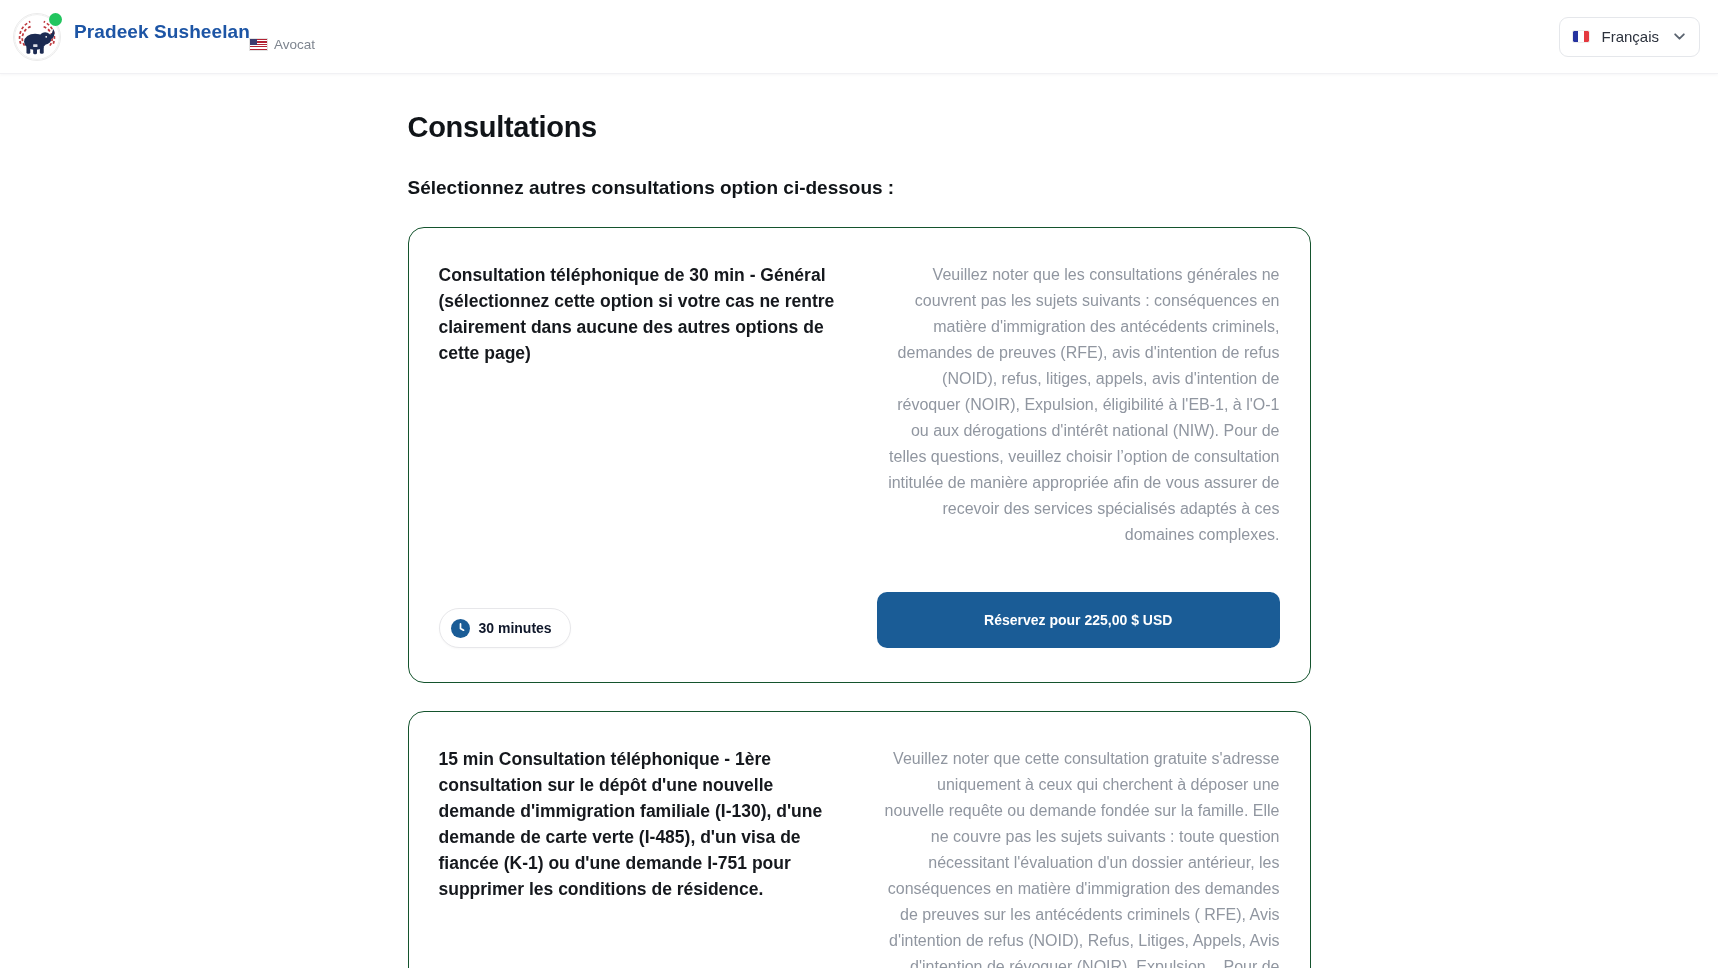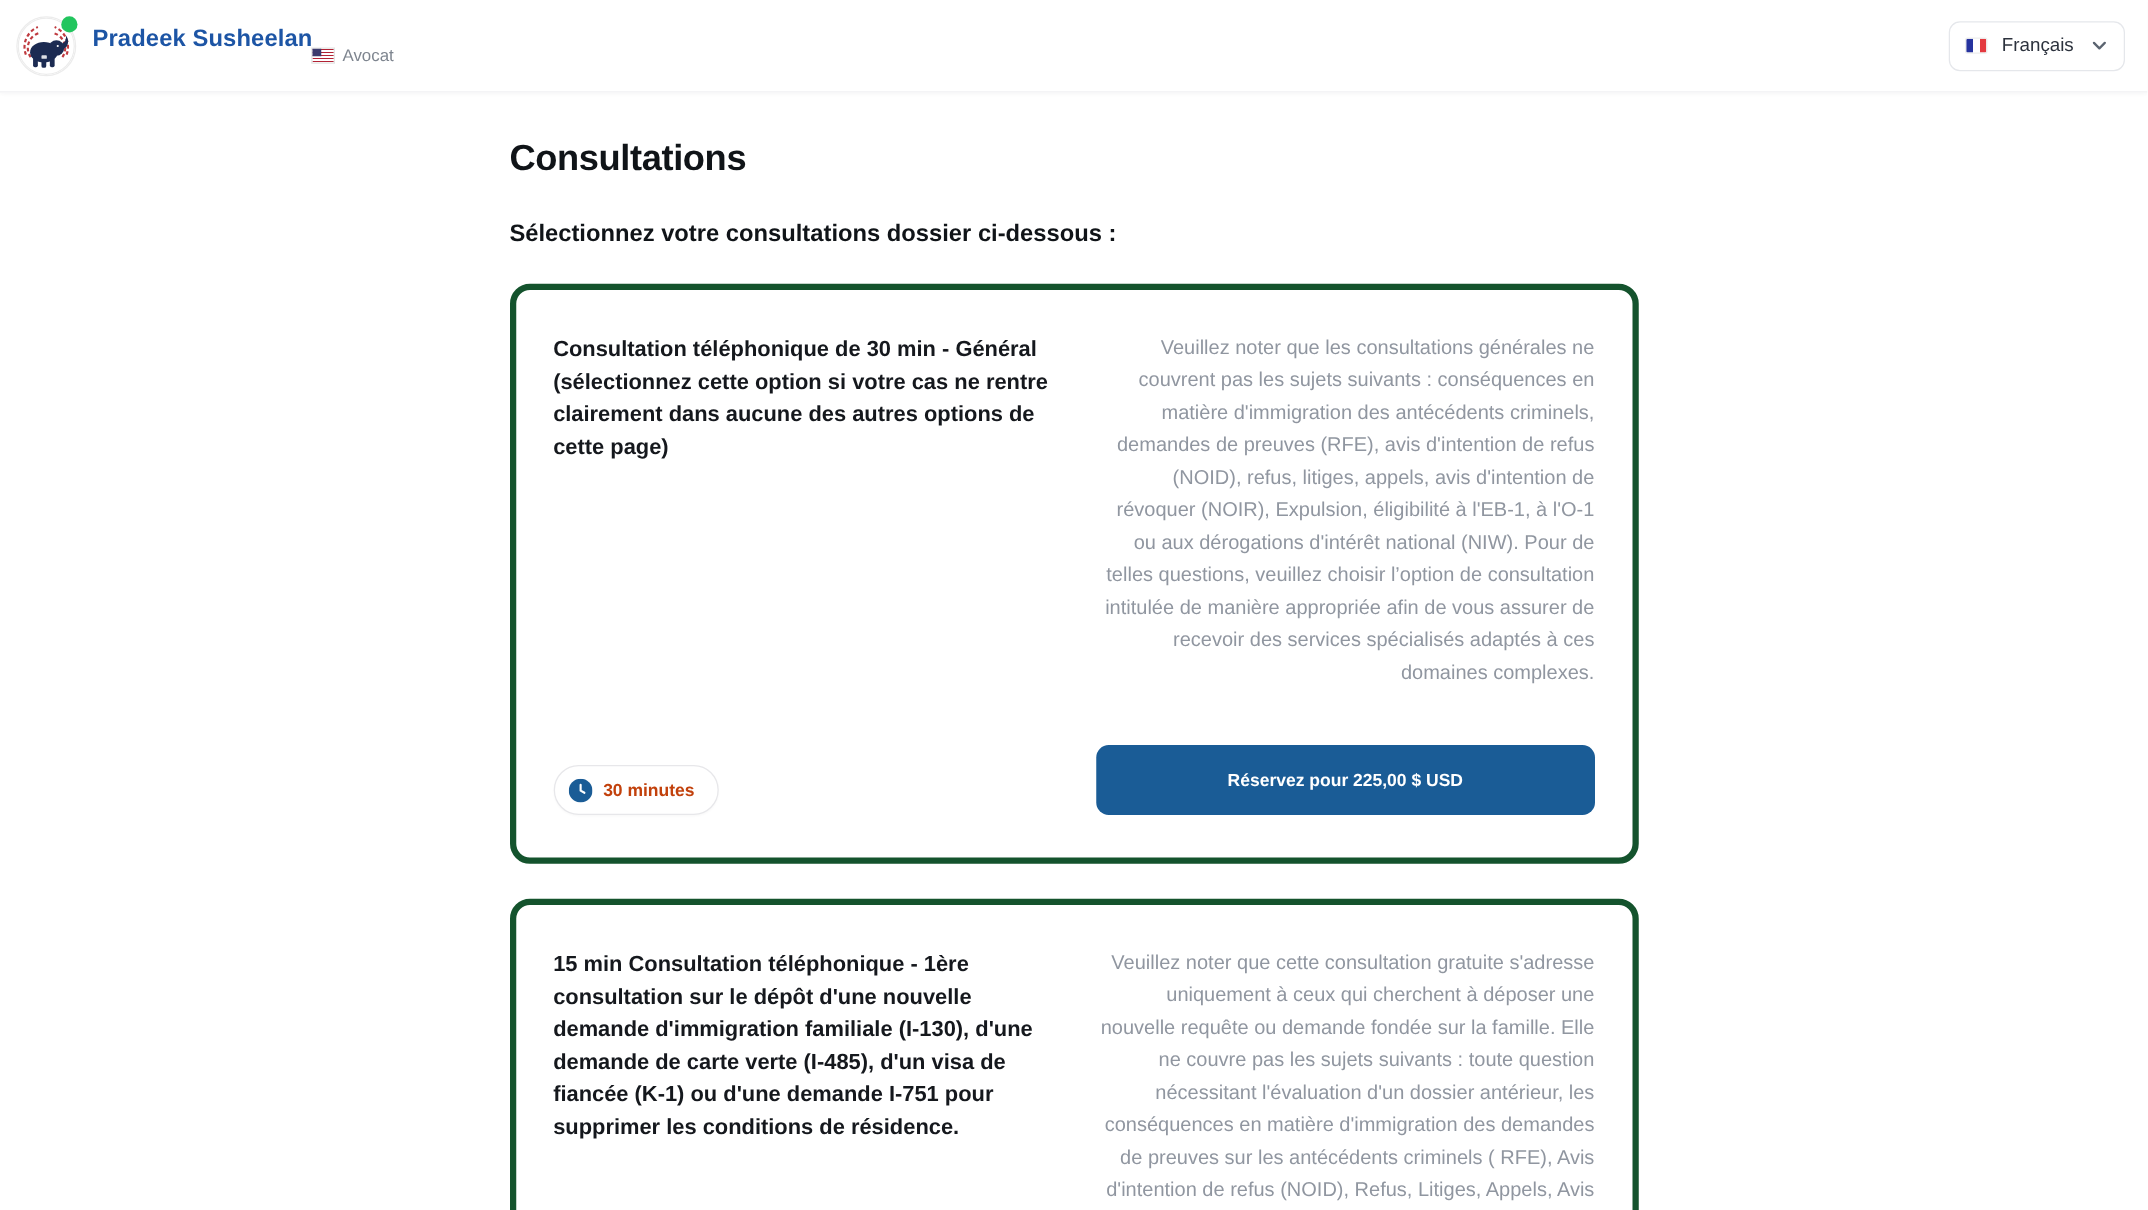--- a/index.html
+++ b/index.html
@@ -54,40 +54,40 @@
   }
   .chevron { display: inline-block; margin-left: 2px; }
 
   
   .main { width: 903px; margin: 0 auto; padding-top: 37px; }
   .page-title { font-size: 29px; font-weight: bold; color: #101418; letter-spacing: -.3px; }
   .page-subtitle { font-size: 19px; font-weight: bold; color: #101418; margin-top: 33px; }
 
   .card {
     margin-top: 28px;
-    border: 5px solid #14532d;
+    border: 1px solid #14532d;
     border-radius: 16px;
     background: #fff;
     padding: 34px 30px;
     display: grid;
     grid-template-columns: 1fr 1fr;
     column-gap: 36px;
     row-gap: 44px;
   }
   .card-title { font-size: 17.5px; font-weight: bold; line-height: 26px; color: #15181d; }
   .card-desc  { font-size: 16px; line-height: 26px; color: #9096a0; text-align: right; }
 
   .card-foot-left { align-self: end; justify-self: start; }
   .duration-badge {
     display: inline-flex; align-items: center; gap: 9px;
     height: 40px; padding: 0 18px 0 11px;
     border: 1px solid #e7e7ea; border-radius: 999px; background: #fff;
     box-shadow: 0 1px 2px rgba(20,24,40,.03);
   }
-  .duration-label { font-size: 14px; font-weight: bold; color: #c2410c; }
+  .duration-label { font-size: 14px; font-weight: bold; color: #0f172a; }
   .clock-icon { width: 19px; height: 19px; display: block; flex: none; }
 
   .book-btn {
     align-self: end;
     width: 100%; height: 56px;
     border: none; border-radius: 10px;
     background: #1a5c96; color: #fff;
     font-family: inherit; font-size: 14px; font-weight: bold;
     cursor: pointer;
   }
@@ -129,21 +129,21 @@
     <span class="flag-fr"></span>
     <span>Français</span>
     <svg class="chevron" width="13" height="13" viewBox="0 0 12 12">
       <path d="M2 4 l4 4 4 -4" fill="none" stroke="#5b6470" stroke-width="1.7" stroke-linecap="round" stroke-linejoin="round"></path>
     </svg>
   </button>
 </header>
 
 <main class="main">
   <h1 class="page-title">Consultations</h1>
-  <h2 class="page-subtitle">Sélectionnez votre consultations dossier ci-dessous :</h2>
+  <h2 class="page-subtitle">Sélectionnez autres consultations option ci-dessous :</h2>
 
   <section class="card">
     <h3 class="card-title">Consultation téléphonique de 30 min - Général (sélectionnez cette option si votre cas ne rentre clairement dans aucune des autres options de cette page)</h3>
     <p class="card-desc">Veuillez noter que les consultations générales ne couvrent pas les sujets suivants : conséquences en matière d'immigration des antécédents criminels, demandes de preuves (RFE), avis d'intention de refus (NOID), refus, litiges, appels, avis d'intention de révoquer (NOIR), Expulsion, éligibilité à l'EB-1, à l'O-1 ou aux dérogations d'intérêt national (NIW). Pour de telles questions, veuillez choisir l’option de consultation intitulée de manière appropriée afin de vous assurer de recevoir des services spécialisés adaptés à ces domaines complexes.</p>
     <div class="card-foot-left">
       <span class="duration-badge">
         <svg class="clock-icon" viewBox="0 0 20 20">
           <circle cx="10" cy="10" r="10" fill="#1a5c96"></circle>
           <path d="M10 5.2 V10 L13.2 11.8" stroke="#ffffff" stroke-width="1.8" fill="none" stroke-linecap="round" stroke-linejoin="round"></path>
         </svg>

